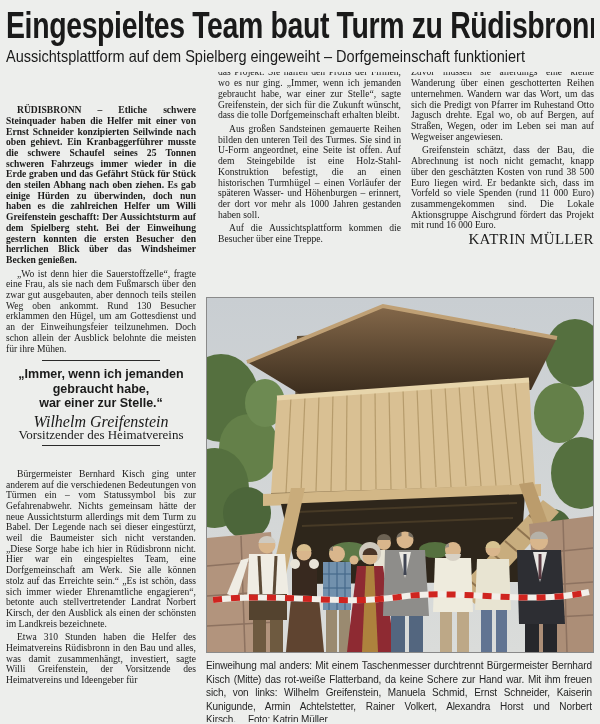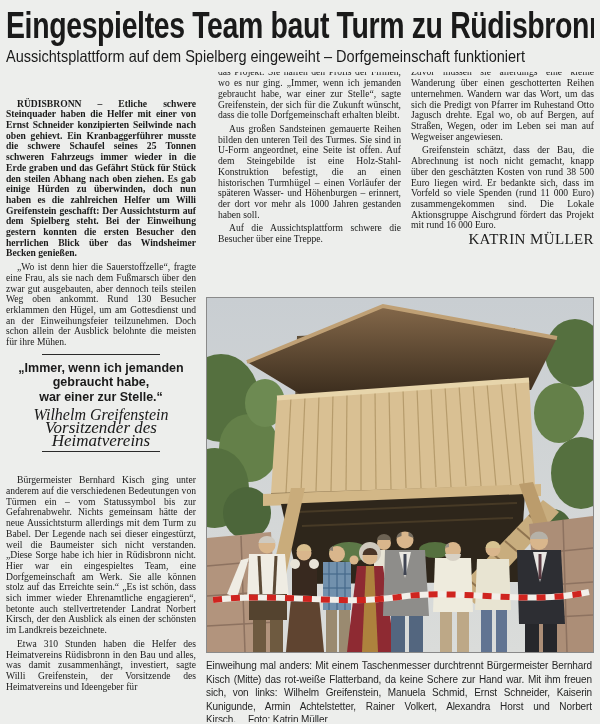--- a/index.html
+++ b/index.html
@@ -41,21 +41,21 @@
   .col p.indent{text-indent:11px;}
 
   
   .pullquote{margin:6px 0 23px 0;text-align:center;}
   .pq-rule{border:none;border-top:1px solid #2a2a2a;width:118px;margin:4px auto 6px auto;}
   .pq-text{
     font-family:"Liberation Sans","DejaVu Sans",sans-serif;font-weight:bold;
     font-size:12.5px;line-height:14.5px;white-space:pre-line;
   }
   .pq-author{font-style:italic;font-size:16px;line-height:13px;margin-top:4px;}
-  .pq-role{font-style:italic;font-size:17px;line-height:13px;}
+  .pq-role{font-size:13px;line-height:13px;}
 
   .byline{font-size:15px;line-height:10.7px;text-align:right;letter-spacing:0.4px;}
 
   
   figure.photo{
     margin:4px 0 0 0;border:1px solid #8a8a8a;background:#cbd0d3;
     width:386px;height:354px;overflow:hidden;
   }
   figure.photo svg{display:block;}
 
@@ -95,21 +95,21 @@
 
       <p class="indent">Bürgermeister Bernhard Kisch ging unter anderem auf die verschiedenen Bedeutungen von Türmen ein – vom Statussymbol bis zur Gefahrenabwehr. Nichts gemeinsam hätte der neue Aussichtsturm allerdings mit dem Turm zu Babel. Der Legende nach sei dieser eingestürzt, weil die Baumeister sich nicht verstanden. „Diese Sorge habe ich hier in Rüdisbronn nicht. Hier war ein eingespieltes Team, eine Dorfgemeinschaft am Werk. Sie alle können stolz auf das Erreichte sein.“ „Es ist schön, dass sich immer wieder Ehrenamtliche engagieren“, betonte auch stellvertretender Landrat Norbert Kirsch, der den Ausblick als einen der schönsten im Landkreis bezeichnete.</p>
       <p class="indent">Etwa 310 Stunden haben die Helfer des Heimatvereins Rüdisbronn in den Bau und alles, was damit zusammenhängt, investiert, sagte Willi Greifenstein, der Vorsitzende des Heimatvereins und Ideengeber für</p>
     </div>
 
     <div class="rightside">
       <div class="text-cols">
         <div class="col">
           <p>das Projekt. Sie halfen den Profis der Firmen, wo es nur ging. „Immer, wenn ich jemanden gebraucht habe, war einer zur Stelle“, sagte Greifenstein, der sich für die Zukunft wünscht, dass die tolle Dorfgemeinschaft erhalten bleibt.</p>
           <p class="indent">Aus großen Sandsteinen gemauerte Reihen bilden den unteren Teil des Turmes. Sie sind in U-Form angeordnet, eine Seite ist offen. Auf dem Steingebilde ist eine Holz-Stahl-Konstruktion befestigt, die an einen historischen Turmhügel – einen Vorläufer der späteren Wasser- und Höhenburgen – erinnert, der dort vor mehr als 1000 Jahren gestanden haben soll.</p>
-          <p class="indent">Auf die Aussichtsplattform schwere die Besucher über eine Treppe.</p>
+          <p class="indent">Auf die Aussichtsplattform kommen die Besucher über eine Treppe.</p>
         </div>
         <div class="col">
           <p>Zuvor müssen sie allerdings eine kleine Wanderung über einen geschotterten Reihen unternehmen. Wandern war das Wort, um das sich die Predigt von Pfarrer im Ruhestand Otto Jagusch drehte. Egal wo, ob auf Bergen, auf Straßen, Wegen, oder im Leben sei man auf Wegweiser angewiesen.</p>
           <p class="indent">Greifenstein schätzt, dass der Bau, die Abrechnung ist noch nicht gemacht, knapp über den geschätzten Kosten von rund 38 500 Euro liegen wird. Er bedankte sich, dass im Vorfeld so viele Spenden (rund 11 000 Euro) zusammengekommen sind. Die Lokale Aktionsgruppe Aischgrund fördert das Projekt mit rund 16 000 Euro.</p>
           <div class="byline">KATRIN MÜLLER</div>
         </div>
       </div>
 
       <figure class="photo" role="img" aria-label="Neun Personen durchtrennen ein rot-weißes Flatterband vor dem neuen hölzernen Aussichtsturm auf dem Spielberg">
         <svg width="386" height="354" viewBox="0 0 386 354" xmlns="http://www.w3.org/2000/svg">

